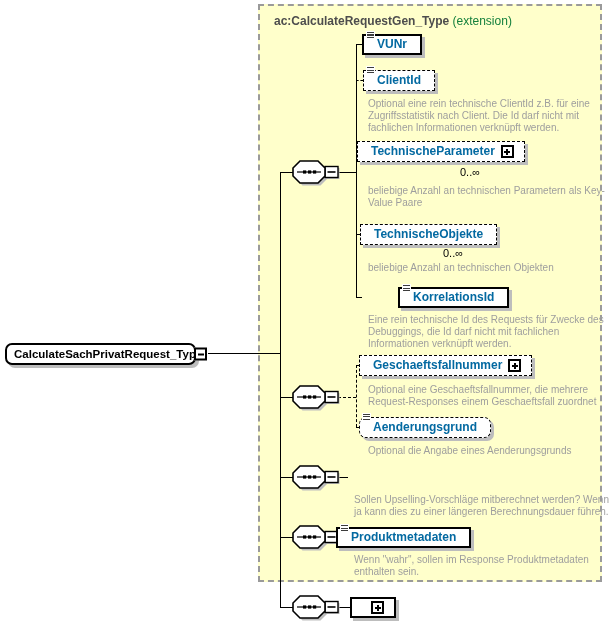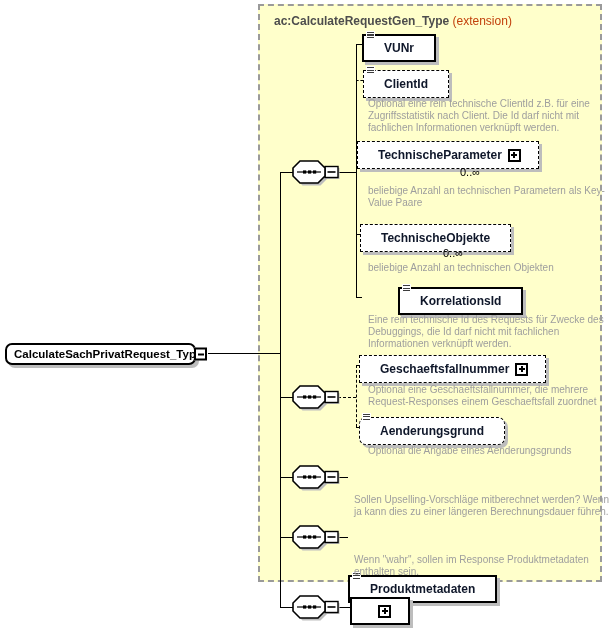--- a/index.html
+++ b/index.html
@@ -3,30 +3,30 @@
 <meta charset="utf-8">
 <style>
   html,body{margin:0;padding:0;background:#fff;}
   .canvas{position:relative;width:614px;height:631px;background:#fff;overflow:hidden;
           font-family:"Liberation Sans",sans-serif;}
   
   .ext-box{position:absolute;left:258px;top:4px;width:344px;height:578px;box-sizing:border-box;
            background:#ffffcb;border:2px dashed #9a9a9a;}
   .ext-header{position:absolute;left:14px;top:8px;font-size:12px;white-space:nowrap;}
   .ext-title{font-weight:bold;color:#4d4d4d;}
-  .ext-suffix{color:#c2410c;margin-top:20px;}
+  .ext-suffix{color:#15803d;margin-top:20px;}
   
   .hl{position:absolute;height:1px;background:#000;}
   .vl{position:absolute;width:1px;background:#000;}
   .hd{position:absolute;height:0;border-top:1px dashed #000;}
   .vd{position:absolute;width:0;border-left:1px dashed #000;}
   
-  .el{position:absolute;box-sizing:border-box;height:28px;background:#fff;border:2px solid #000;
-      display:inline-flex;align-items:center;padding:0 20px;white-space:nowrap;
-      font-size:12px;font-weight:bold;color:#0f172a;box-shadow:3px 3px 0 #bdbdbd;}
+  .el{position:absolute;box-sizing:border-box;height:21px;background:#fff;border:2px solid #000;
+      display:inline-flex;align-items:center;padding:0 13px;white-space:nowrap;
+      font-size:12px;font-weight:bold;color:#0369a1;box-shadow:3px 3px 0 #bdbdbd;}
   .el.dashed{border:1.5px dashed #000;}
   .el .lbl{position:relative;top:-0.5px;}
   
   .doc{position:absolute;top:-5px;left:2px;width:9px;height:8px;background:#fff;}
   .doc::before{content:"";position:absolute;left:1px;right:1px;top:1px;height:6px;
       background:repeating-linear-gradient(#3c3c3c 0 1px,transparent 1px 2.5px);}
   
   .xp{width:13px;height:13px;box-sizing:border-box;border:2px solid #000;background:#fff;
       position:relative;flex:0 0 auto;margin-left:6px;margin-right:-3px;}
   .xp::before{content:"";position:absolute;left:1.5px;right:1.5px;top:50%;margin-top:-1px;height:2px;background:#000;}
@@ -178,21 +178,21 @@
   <div class="desc" style="left:368px;top:384px;">Optional eine Geschaeftsfallnummer, die mehrere Request-Responses einem Geschaeftsfall zuordnet</div>
 
   <div class="el dashed" style="left:359px;top:417px;border-radius:7px;">
     <span class="doc"></span>
     <span class="lbl">Aenderungsgrund</span>
   </div>
   <div class="desc" style="left:368px;top:445px;">Optional die Angabe eines Aenderungsgrunds</div>
 
   <div class="desc" style="left:354px;top:494px;width:256px;">Sollen Upselling-Vorschläge mitberechnet werden? Wenn ja kann dies zu einer längeren Berechnungsdauer führen.</div>
 
-  <div class="el" style="left:348px;top:527px;margin-top:48px;">
+  <div class="el" style="left:336px;top:527px;">
     <span class="doc"></span>
     <span class="lbl">Produktmetadaten</span>
   </div>
   <div class="desc" style="left:354px;top:554px;width:256px;">Wenn "wahr", sollen im Response Produktmetadaten enthalten sein.</div>
 
   <div class="el" style="left:350px;top:597px;">
     <span class="xp plus"></span>
   </div>
 
 </div>

